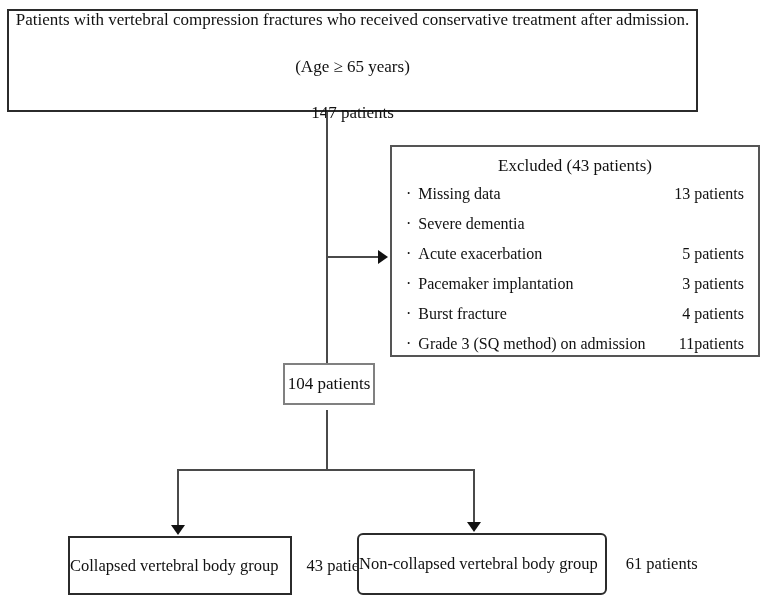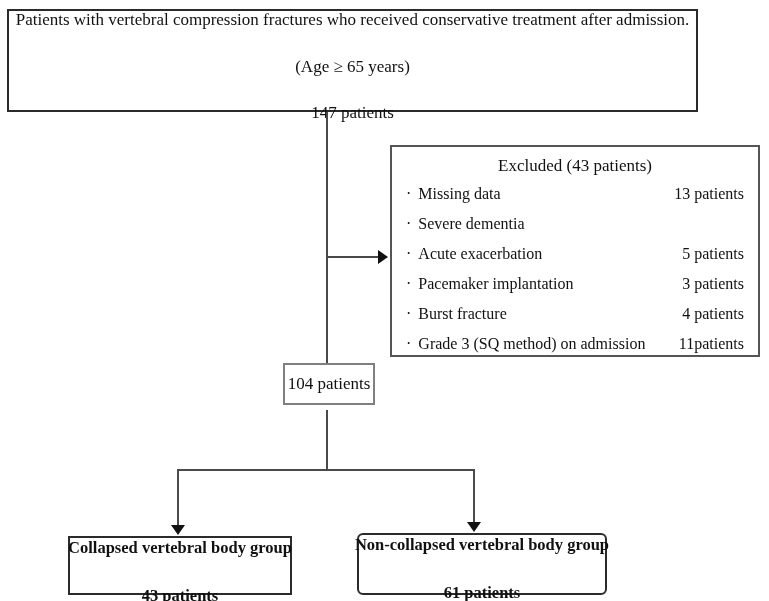--- a/index.html
+++ b/index.html
@@ -51,22 +51,22 @@
   .mid-box{
     left:283px;top:363px;width:92px;height:42px;
     border:2px solid var(--border-light);
     display:flex;align-items:center;justify-content:center;
     font-size:17px;
   }
 
   
   .bottom-box{
     border:2px solid var(--border-dark);
-    display:flex;flex-direction:column;justify-content:space-evenly;align-items:center;
-    text-align:left;font-size:16.5px;white-space:nowrap;font-weight:bold;
+    display:flex;flex-direction:row;justify-content:space-evenly;align-items:center;
+    text-align:left;font-size:16.5px;white-space:nowrap;
   }
   .left-box{left:68px;top:536px;width:224px;height:59px;}
   .right-box{left:357px;top:533px;width:250px;height:62px;border-radius:6px;}
 
   
   .line{position:absolute;background:var(--line);}
   .v1{left:326px;top:112px;width:2px;height:260px;}
   .h1{left:327px;top:256px;width:52px;height:2px;}
   .v2{left:326px;top:410px;width:2px;height:60px;}
   .h2{left:177px;top:469px;width:298px;height:2px;}

